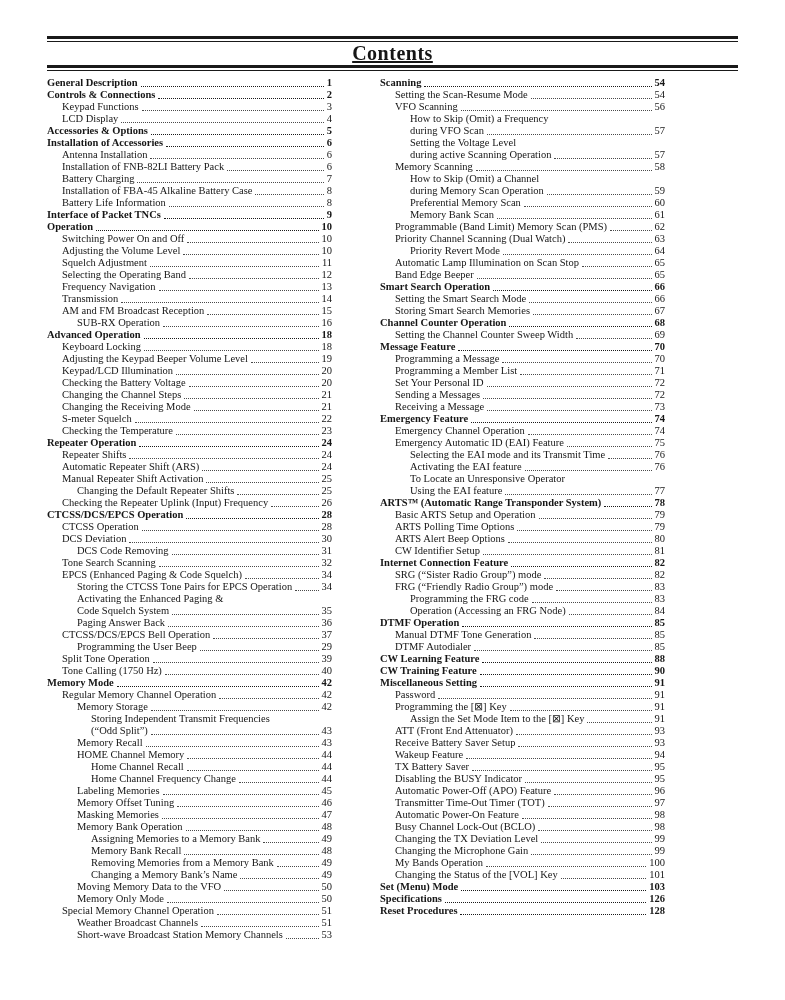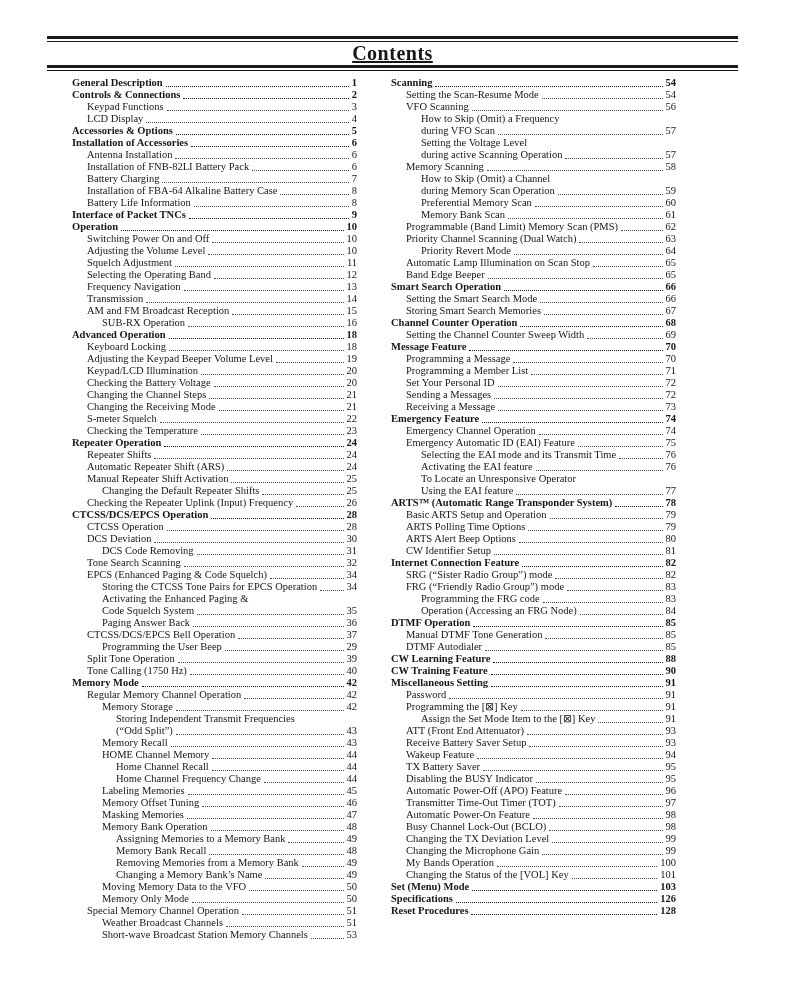--- a/index.html
+++ b/index.html
@@ -25,22 +25,22 @@
     margin:1px 0 1px 0;
     letter-spacing:0.5px;
   }
   .title span { text-decoration:underline; }
   .cols {
     margin:6px 47px 0 47px;
     display:flex;
     align-items:flex-start;
   }
   .col { display:block; }
-  .col-left  { width:285px; margin-left:25px; }
-  .col-right { width:285px; margin-left:34px; }
+  .col-left  { width:285px; }
+  .col-right { width:285px; margin-left:48px; }
   .ln {
     display:flex;
     align-items:flex-end;
     font-size:10.5px;
     line-height:12px;
     white-space:nowrap;
   }
   .ln .lbl { flex:0 1 auto; min-width:0; }
   .ln .leader {
     flex:1 1 auto;
@@ -107,21 +107,21 @@
           <span class="lbl">Installation of FNB-82LI Battery Pack</span>
           <span class="leader"></span>
           <span class="pg">6</span>
         </div>
         <div class="ln lv1">
           <span class="lbl">Battery Charging</span>
           <span class="leader"></span>
           <span class="pg">7</span>
         </div>
         <div class="ln lv1">
-          <span class="lbl">Installation of FBA-64 Alkaline Battery Case</span>
+          <span class="lbl">Installation of FBA-45 Alkaline Battery Case</span>
           <span class="leader"></span>
           <span class="pg">8</span>
         </div>
         <div class="ln lv1">
           <span class="lbl">Battery Life Information</span>
           <span class="leader"></span>
           <span class="pg">8</span>
         </div>
         <div class="ln lv0 b">
           <span class="lbl">Interface of Packet TNCs</span>

